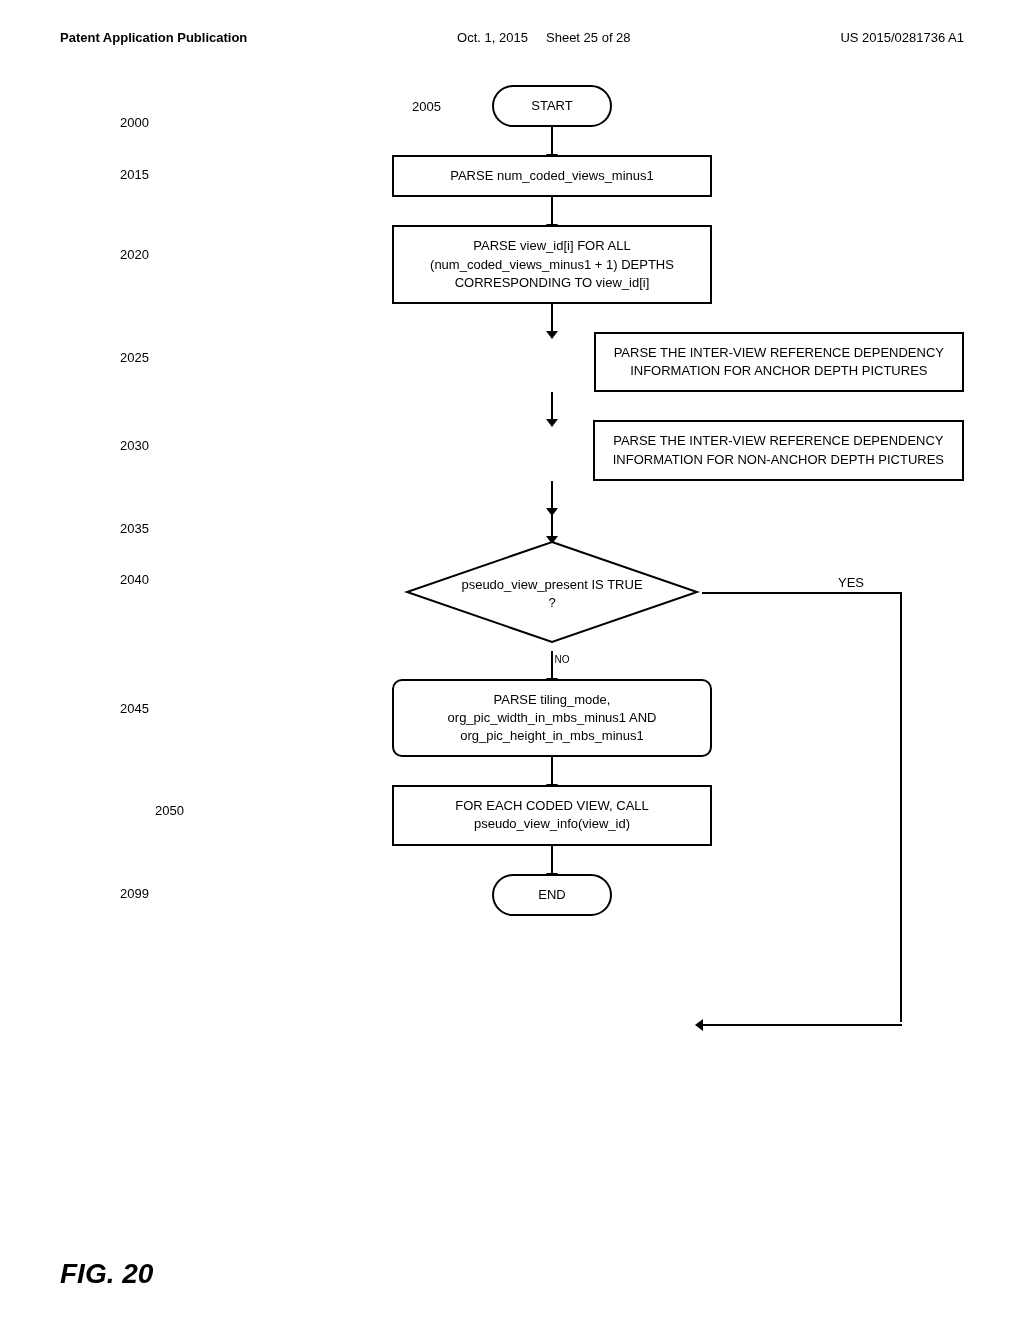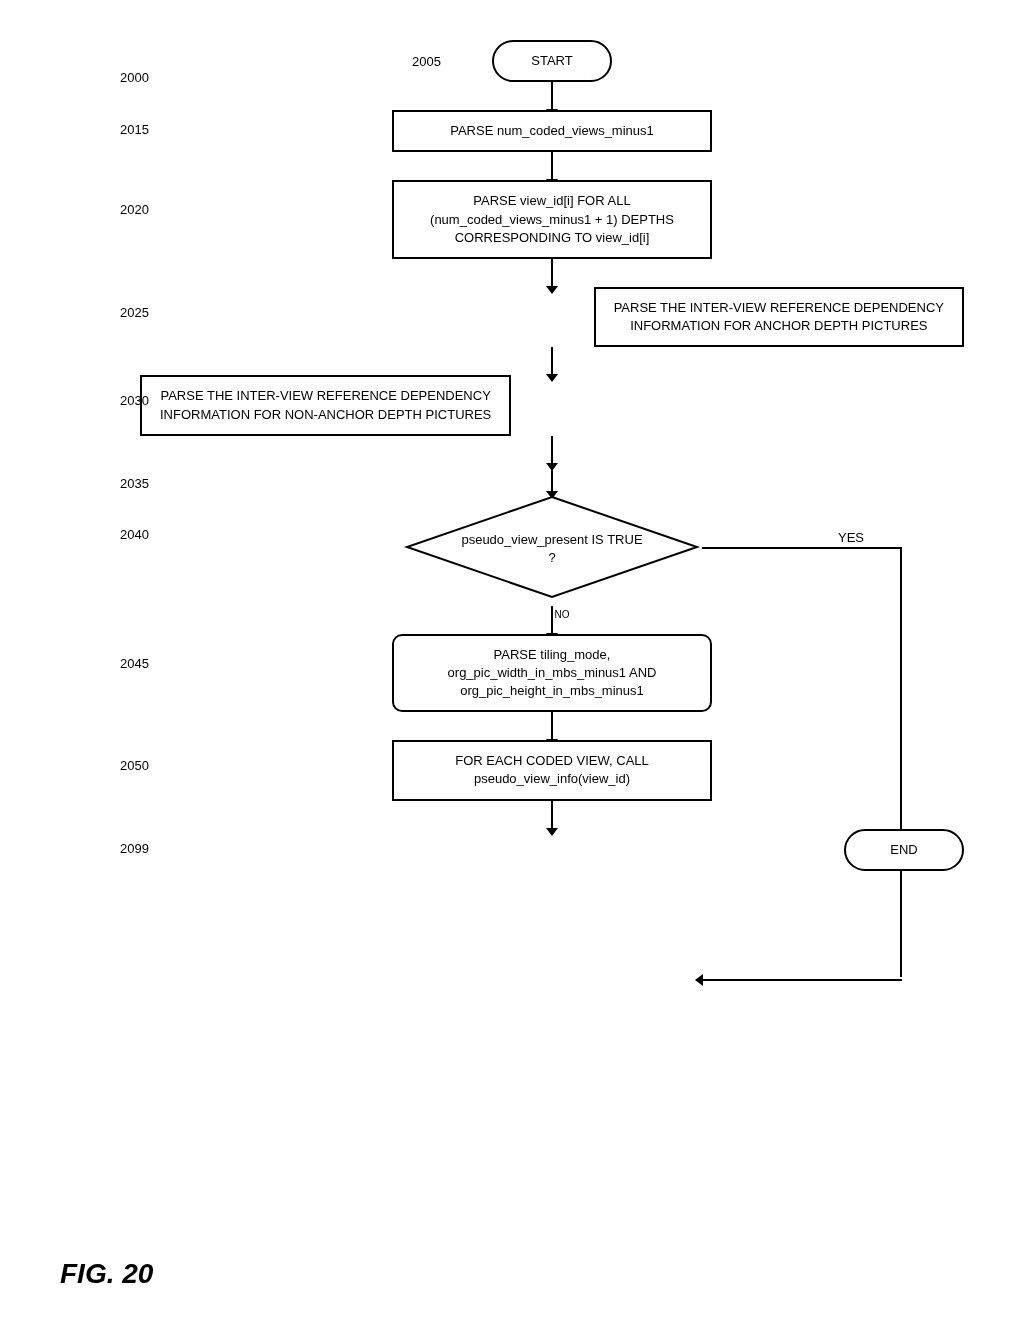--- a/index.html
+++ b/index.html
@@ -96,20 +96,29 @@
       font-size: 28px;
       font-weight: bold;
       font-style: italic;
     }
   </style>
 </head>
 <body>
 
 <div class="page">
 
+  <div class="header">
+    <div class="header-left">Patent Application Publication</div>
+    <div class="header-center">
+      <span>Oct. 1, 2015</span>
+      &nbsp;&nbsp;&nbsp;
+      <span>Sheet 25 of 28</span>
+    </div>
+    <div class="header-right">US 2015/0281736 A1</div>
+  </div>
 
   <div class="diagram">
 
     <div style="position:relative; width:100%; display:flex; justify-content:center; margin-bottom:0;">
       <span class="label-left" style="top:30px;">2000</span>
 
       <div style="display:flex; flex-direction:column; align-items:center; margin-left:80px;">
         <div style="display:flex; align-items:center; justify-content:center; position:relative;">
           <span style="font-size:13px; position:absolute; left:-80px; top:14px;">2005</span>
           <div class="fc-rounded">START</div>
@@ -150,21 +159,21 @@
       <div style="margin-left:80px;">
         <div class="fc-box" style="white-space:pre-line;">PARSE THE INTER-VIEW REFERENCE DEPENDENCY
 INFORMATION FOR ANCHOR DEPTH PICTURES</div>
       </div>
     </div>
 
     <div class="connector" style="margin-left:80px;">
       <div class="arrow-down" style="height:28px;"></div>
     </div>
 
-    <div style="position:relative; width:100%; display:flex; justify-content:flex-start;">
+    <div style="position:relative; width:100%; display:flex; justify-content:flex-end;">
       <span class="label-left" style="top:18px;">2030</span>
       <div style="margin-left:80px;">
         <div class="fc-box" style="white-space:pre-line;">PARSE THE INTER-VIEW REFERENCE DEPENDENCY
 INFORMATION FOR NON-ANCHOR DEPTH PICTURES</div>
       </div>
     </div>
 
     <div class="connector" style="margin-left:80px;">
       <div class="arrow-down" style="height:28px;"></div>
     </div>
@@ -214,32 +223,32 @@
 org_pic_width_in_mbs_minus1 AND
 org_pic_height_in_mbs_minus1</div>
       </div>
     </div>
 
     <div class="connector" style="margin-left:80px;">
       <div class="arrow-down" style="height:28px;"></div>
     </div>
 
     <div style="position:relative; width:100%; display:flex; justify-content:center;">
-      <span class="label-left" style="top:18px;">2050</span>
+      <span class="label-left" style="top:18px;margin-left:35px;">2050</span>
       <div style="margin-left:80px;">
         <div class="fc-box" style="white-space:pre-line;">FOR EACH CODED VIEW, CALL
 pseudo_view_info(view_id)</div>
       </div>
     </div>
 
     <div class="connector" style="margin-left:80px;">
       <div class="arrow-down" style="height:28px;"></div>
     </div>
 
-    <div style="position:relative; width:100%; display:flex; justify-content:flex-end; align-items:center;">
+    <div style="position:relative; width:100%; display:flex; justify-content:center; align-items:center;">
       <span class="label-left" style="top:12px;">2099</span>
       <div style="margin-left:80px;">
         <div class="fc-rounded">END</div>
       </div>
     </div>
 
   </div>
 
   <div class="fig-label">FIG. 20</div>
 </div>

